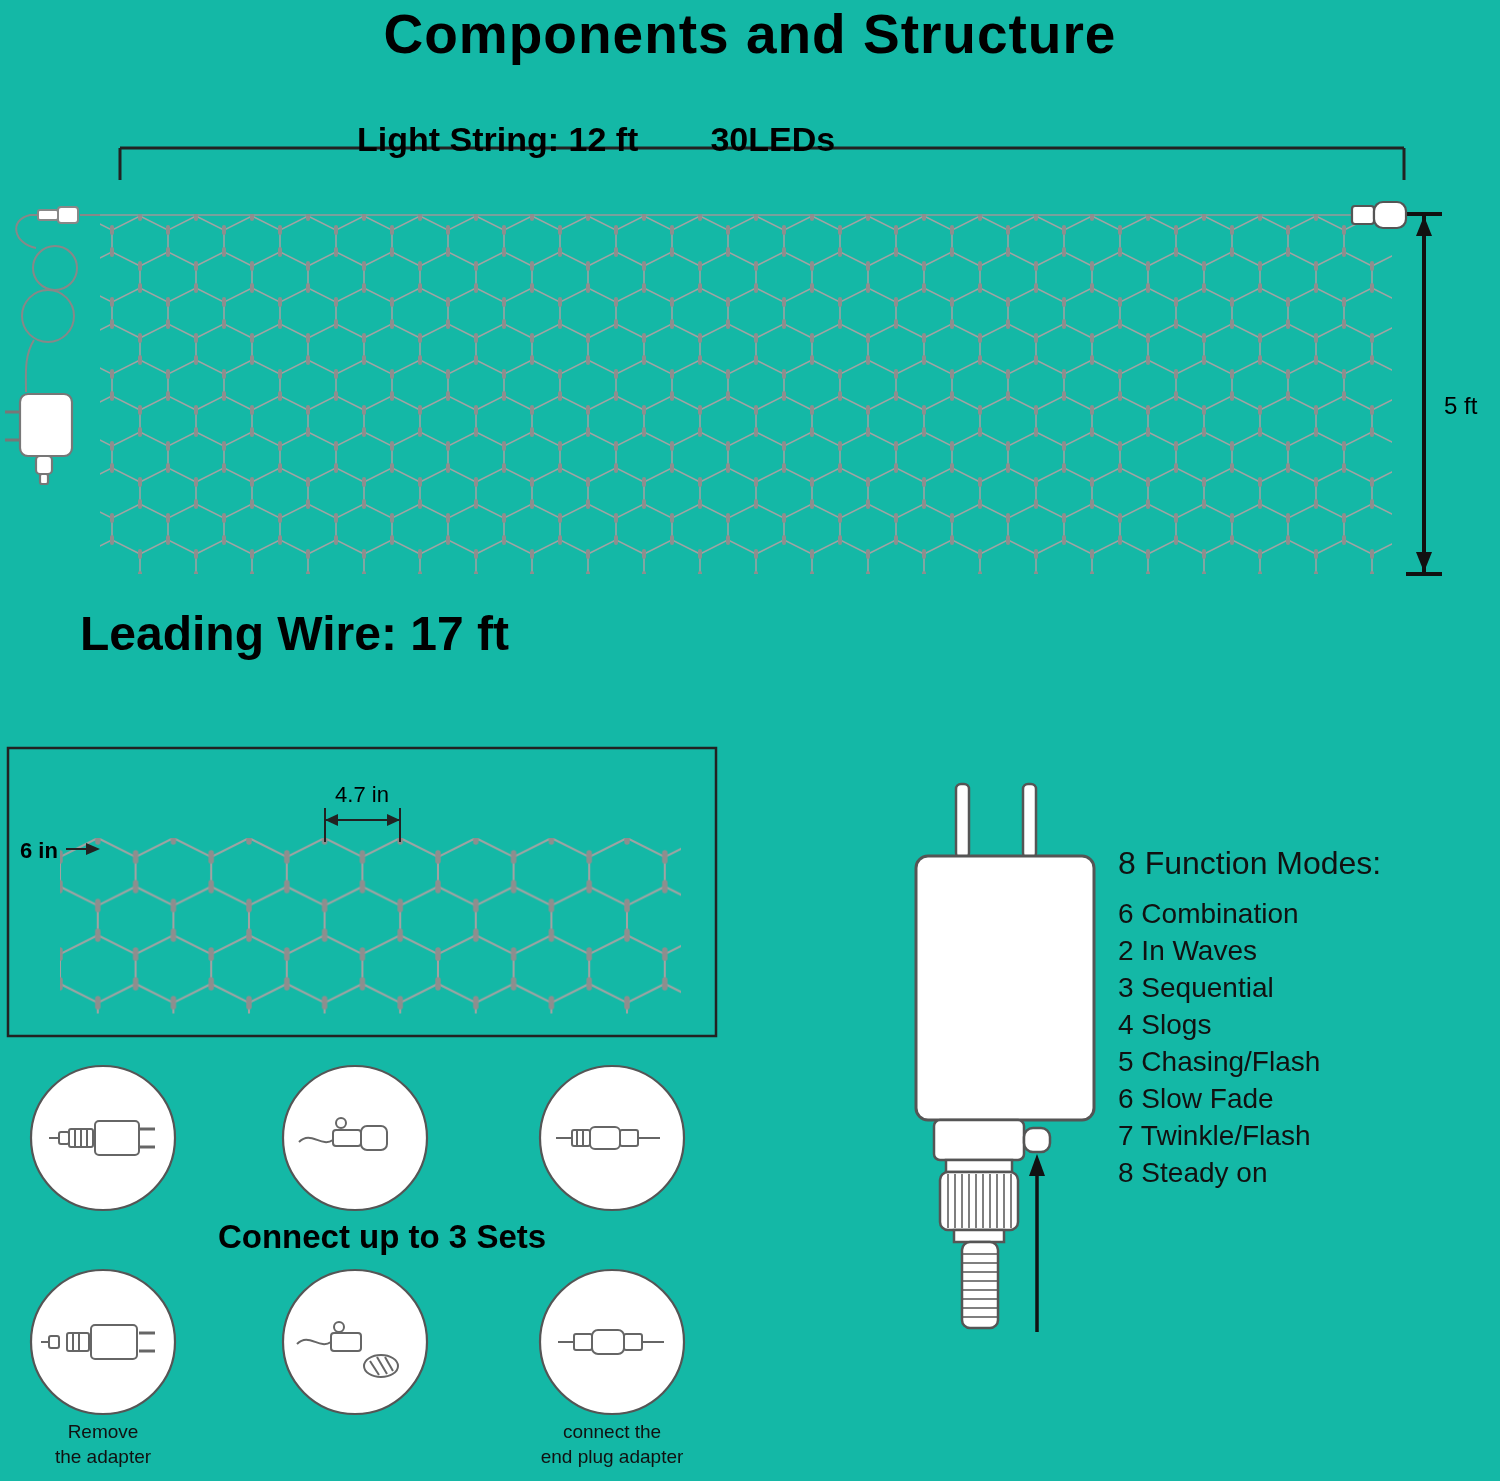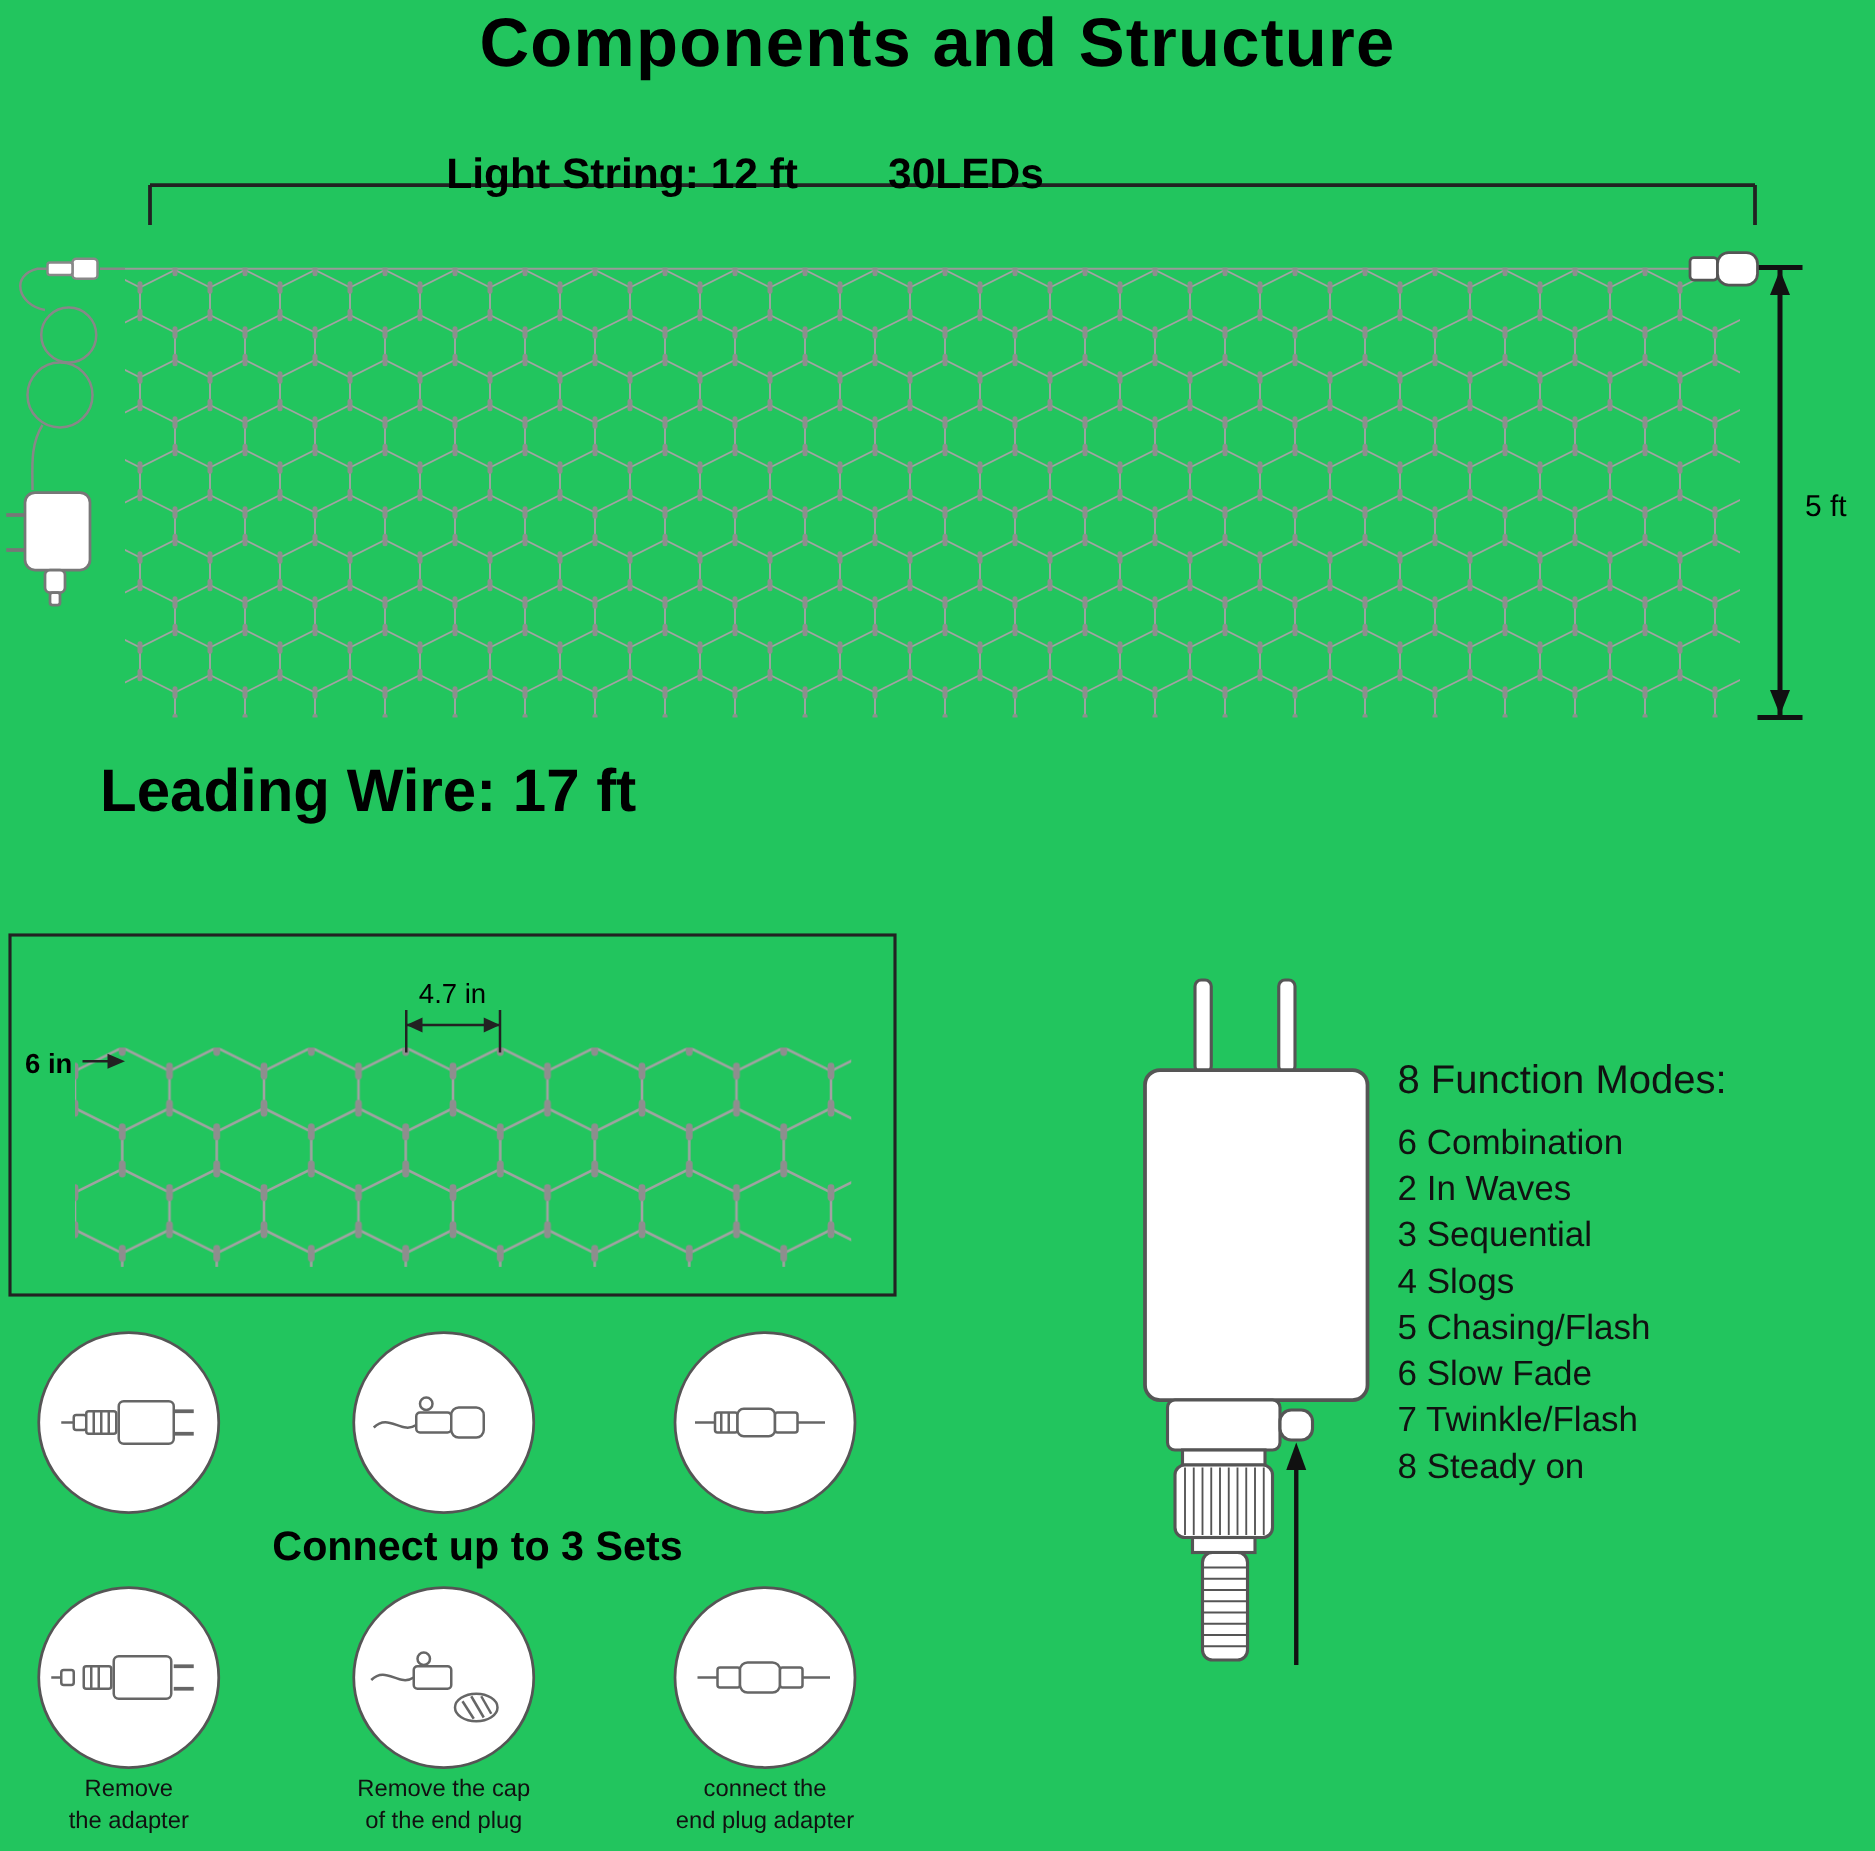--- a/index.html
+++ b/index.html
@@ -1,16 +1,16 @@
 <!DOCTYPE html>
 <html><head>
 <meta charset="utf-8">
 <style>
   html,body{margin:0;padding:0;background:#fff;}
-  #page{position:relative;width:1500px;height:1481px;background:#22c55e;overflow:hidden;
+  #page{position:relative;width:1500px;height:1481px;background:#14b8a6;overflow:hidden;
         font-family:"Liberation Sans", sans-serif;color:#000;}
   .abs{position:absolute;}
   #title{top:2px;left:0;width:1500px;text-align:center;font-size:55px;font-weight:800;letter-spacing:1px;}
   #string-label{top:120px;left:357px;font-size:34px;font-weight:700;display:flex;gap:72px;white-space:nowrap;}
   #five-ft{top:392px;left:1444px;font-size:24px;font-weight:400;}
   #leading-wire{top:606px;left:36px;font-size:48px;font-weight:700;margin-left:44px;}
   #dim-47{top:782px;left:322px;width:80px;text-align:center;font-size:22px;font-weight:400;}
   #dim-6{top:838px;left:20px;font-size:22px;font-weight:700;text-align:center;}
   #connect-label{top:1218px;left:198px;width:368px;text-align:center;font-size:33px;font-weight:700;}
   .caption{top:1420px;text-align:center;font-size:19px;line-height:1.3;color:#111;}
@@ -219,24 +219,20 @@
 
   <div id="dim-47" class="abs">4.7 in</div>
   <div id="dim-6" class="abs">6 in</div>
 
   <div id="connect-label" class="abs">Connect up to 3 Sets</div>
 
   <div id="cap1" class="abs caption">
     <span>Remove</span>
     <span>the adapter</span>
   </div>
-  <div id="cap2" class="abs caption">
-    <span>Remove the cap</span>
-    <span>of the end plug</span>
-  </div>
   <div id="cap3" class="abs caption">
     <span>connect the</span>
     <span>end plug adapter</span>
   </div>
 
   <div id="modes-title" class="abs">8 Function Modes:</div>
   <div id="modes-list" class="abs">
     <div>6 Combination</div>
     <div>2 In Waves</div>
     <div>3 Sequential</div>

